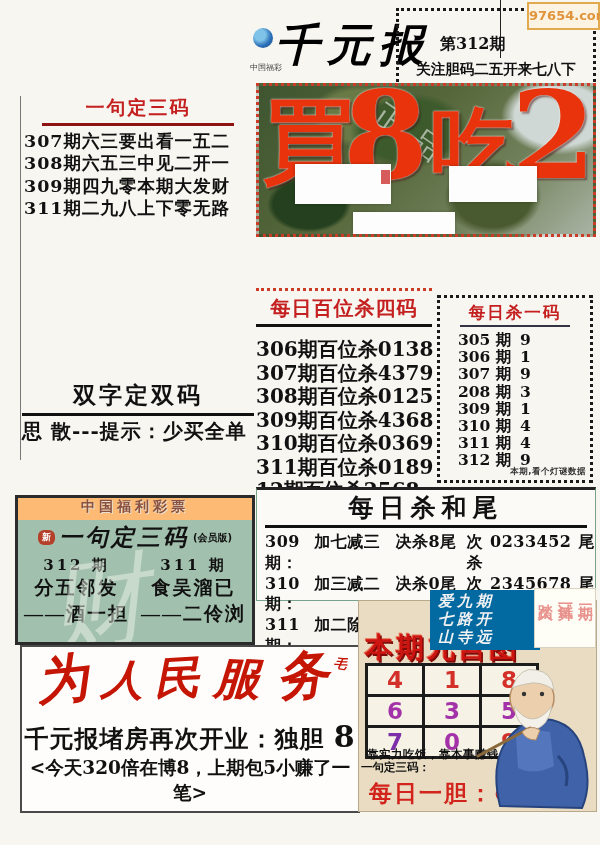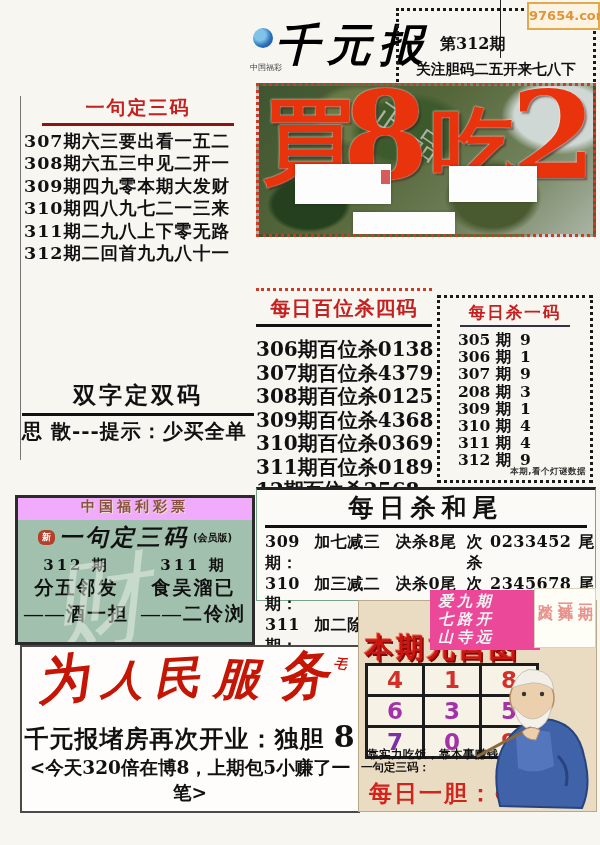--- a/index.html
+++ b/index.html
@@ -92,21 +92,21 @@
   .trow{display:flex;font-size:16px;font-weight:bold;font-family:"DejaVu Serif",serif;
         line-height:20.8px;padding-left:8px;letter-spacing:.5px;}
   .trow .c1{width:58px;}
   .trow .c2{width:96px;}
   .trow .c3{width:84px;}
   .trow .c4{flex:1;display:flex;gap:7px;}
 
   
   .ticket{left:15px;top:495px;width:234px;height:144px;border:3px solid #2b2b2b;background:#a2c0ae;
           overflow:hidden;}
-  .ticket .hdr{height:22px;background:#f0abfc;text-align:center;font-size:14px;font-weight:bold;
+  .ticket .hdr{height:22px;background:#fdba74;text-align:center;font-size:14px;font-weight:bold;
                color:#8a5040;letter-spacing:4px;text-shadow:1px 1px 0 #e8e0d0;}
   .ticket .trow2{display:flex;align-items:center;justify-content:center;gap:4px;margin-top:2px;}
   .badge{background:#b5402a;color:#fff;font-size:9px;font-weight:bold;border-radius:6px;
          padding:1px 4px;}
   .tscript{font-family:"DejaVu Serif",serif;font-style:italic;font-weight:bold;font-size:23px;
            letter-spacing:3px;}
   .tsuffix{font-size:10px;font-weight:bold;}
   .tcols{display:flex;margin-top:3px;position:relative;}
   .tcol{flex:1;text-align:center;}
   .tcol:first-child{border-right:2px solid #1e1e1e;}
@@ -128,21 +128,21 @@
   .sv4{left:244px;top:0px;font-size:52px;transform:rotate(-5deg);}
   .svsig{left:302px;top:8px;font-size:13px;color:#c41505;font-weight:bold;transform:rotate(10deg);}
   .serve .l1{position:absolute;left:0;top:72px;width:100%;text-align:center;font-size:24px;
              font-weight:bold;letter-spacing:1px;font-family:"DejaVu Serif",serif;}
   .serve .l1 b{font-size:30px;}
   .serve .l2{position:absolute;left:0;top:108px;width:100%;text-align:center;font-size:18.5px;
              font-weight:bold;font-family:"DejaVu Serif",serif;}
 
   
   .ninep{left:358px;top:600px;width:237px;height:210px;background:#e9dcc2;border:1px solid #b8a98a;}
-  .poembox{left:430px;top:590px;width:102px;height:58px;background:#ec4899;color:#f2f2f2;
+  .poembox{left:430px;top:590px;width:102px;height:58px;background:#0369a1;color:#f2f2f2;
            z-index:5;padding:2px 0 0 8px;}
   .poembox div{font-family:"DejaVu Serif",serif;font-style:italic;font-weight:bold;font-size:15px;
                line-height:18px;letter-spacing:4px;}
   .pinkbox{left:534px;top:588px;width:62px;height:60px;background:#fffef6;border:1px solid #d8d2c0;
            z-index:5;display:flex;flex-direction:row-reverse;justify-content:space-around;
            padding-top:3px;box-sizing:border-box;}
   .vtext{writing-mode:vertical-rl;text-orientation:upright;font-size:15px;font-weight:bold;
          color:#e8938e;font-family:"DejaVu Serif",serif;letter-spacing:2px;}
   .bubble{position:absolute;left:6px;top:28px;font-size:28px;font-weight:bold;color:#cc1410;
           letter-spacing:3px;font-family:"DejaVu Sans",sans-serif;
@@ -183,23 +183,21 @@
     <div class="abs stamp"></div>
   </div>
 
   <div class="abs leftrule"></div>
 
   <div class="abs boxA">
     <div class="ttl">一句定三码</div>
     <div class="listline">307期六三要出看一五二</div>
     <div class="listline">308期六五三中见二开一</div>
     <div class="listline">309期四九零本期大发财</div>
-    <div class="listline">310期四八九七二一三来</div>
     <div class="listline">311期二九八上下零无路</div>
-    <div class="listline">312期二回首九九八十一</div>
   </div>
 
 
   <div class="abs boxC">
     <div class="ttl">双字定双码</div>
     <div class="line">思 散---提示：少买全单</div>
   </div>
 
   <div class="abs kill4">
     <div class="ttl">每日百位杀四码</div>

